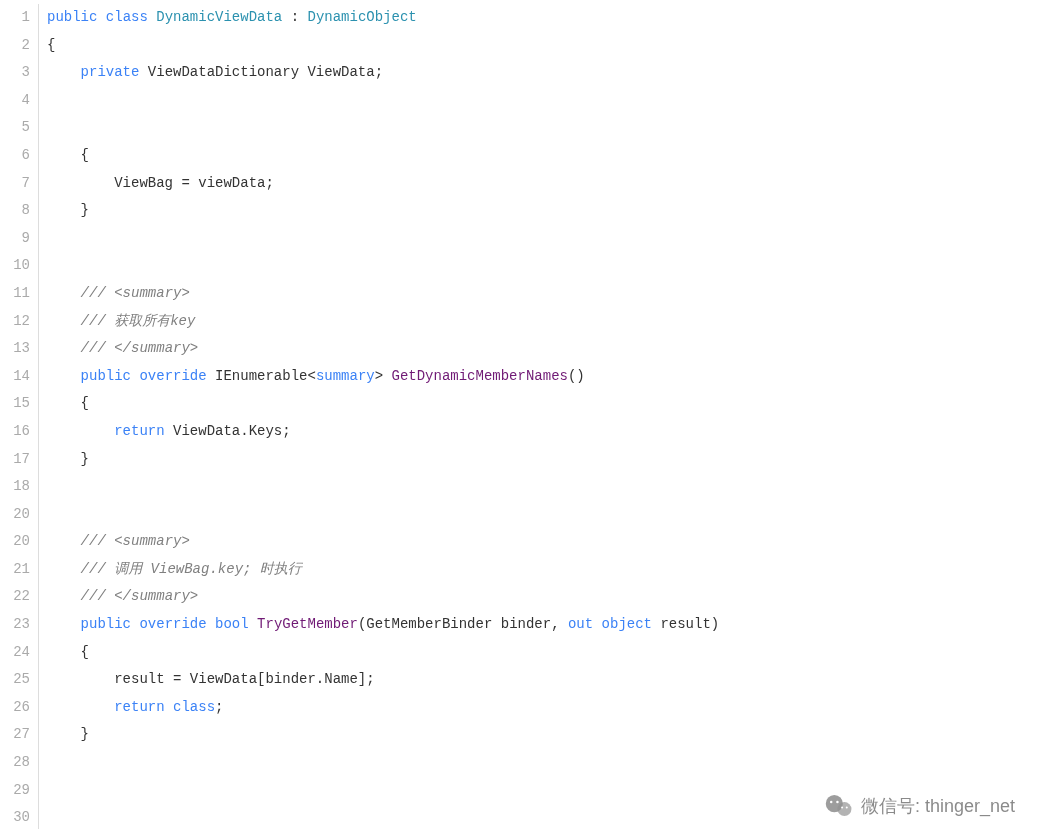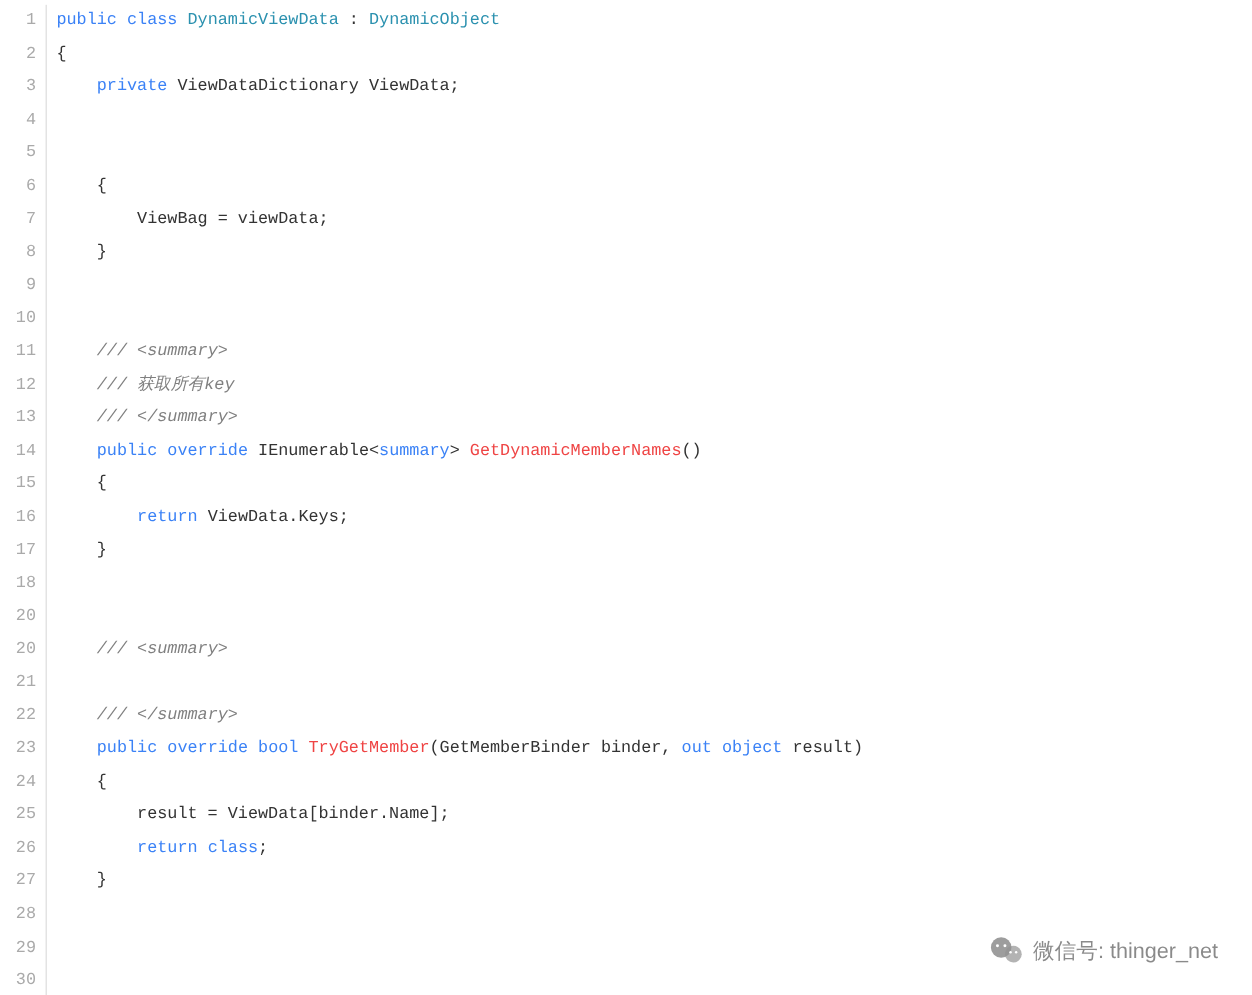--- a/index.html
+++ b/index.html
@@ -37,26 +37,26 @@
       padding-left: 8px;
     }
     .code-line {
       height: 27.6px;
       line-height: 27.6px;
       white-space: pre;
       font-size: 14px;
     }
     .kw { color: #3b82f6; }
     .type { color: #2b91af; font-family: Liberation Mono, monospace; }
-    .method { color: #ef4444; }
+    .method { color: #701a75; }
     .comment-text { color: #808080; font-style: italic; }
     .txt { color: #333; }
     .watermark {
       position: absolute;
-      bottom: 32px;
+      bottom: 18px;
       right: 28px;
       display: flex;
       align-items: center;
       gap: 8px;
       color: rgba(60,60,60,0.75);
       font-family: -apple-system, BlinkMacSystemFont, "Segoe UI", sans-serif;
       font-size: 18px;
       font-weight: 500;
       opacity: 0.8;
     }
@@ -120,21 +120,21 @@
       <div class="code-line"><span class="txt">    </span><span class="comment-text">/// </span><span class="comment-text">&lt;summary&gt;</span></div>
       <div class="code-line"><span class="txt">    </span><span class="comment-text">/// 获取所有key</span></div>
       <div class="code-line"><span class="txt">    </span><span class="comment-text">/// </span><span class="comment-text">&lt;/summary&gt;</span></div>
       <div class="code-line"><span class="txt">    </span><span class="kw">public</span><span class="txt"> </span><span class="kw">override</span><span class="txt"> IEnumerable&lt;</span><span class="kw">summary</span><span class="txt">&gt; </span><span class="method">GetDynamicMemberNames</span><span class="txt">()</span></div>
       <div class="code-line"><span class="txt">    {</span></div>
       <div class="code-line"><span class="txt">        </span><span class="kw">return</span><span class="txt"> ViewData.Keys;</span></div>
       <div class="code-line"><span class="txt">    }</span></div>
       <div class="code-line">&nbsp;</div>
       <div class="code-line">&nbsp;</div>
       <div class="code-line"><span class="txt">    </span><span class="comment-text">/// </span><span class="comment-text">&lt;summary&gt;</span></div>
-      <div class="code-line"><span class="txt">    </span></div>
+      <div class="code-line"><span class="txt">    </span><span class="comment-text">/// 调用 ViewBag.key; 时执行</span></div>
       <div class="code-line"><span class="txt">    </span><span class="comment-text">/// </span><span class="comment-text">&lt;/summary&gt;</span></div>
       <div class="code-line"><span class="txt">    </span><span class="kw">public</span><span class="txt"> </span><span class="kw">override</span><span class="txt"> </span><span class="kw">bool</span><span class="txt"> </span><span class="method">TryGetMember</span><span class="txt">(GetMemberBinder binder, </span><span class="kw">out</span><span class="txt"> </span><span class="kw">object</span><span class="txt"> result)</span></div>
       <div class="code-line"><span class="txt">    {</span></div>
       <div class="code-line"><span class="txt">        result = ViewData[binder.Name];</span></div>
       <div class="code-line"><span class="txt">        </span><span class="kw">return</span><span class="txt"> </span><span class="kw">class</span><span class="txt">;</span></div>
       <div class="code-line"><span class="txt">    }</span></div>
       <div class="code-line">&nbsp;</div>
       <div class="code-line">&nbsp;</div>
     </div>
 </div>

